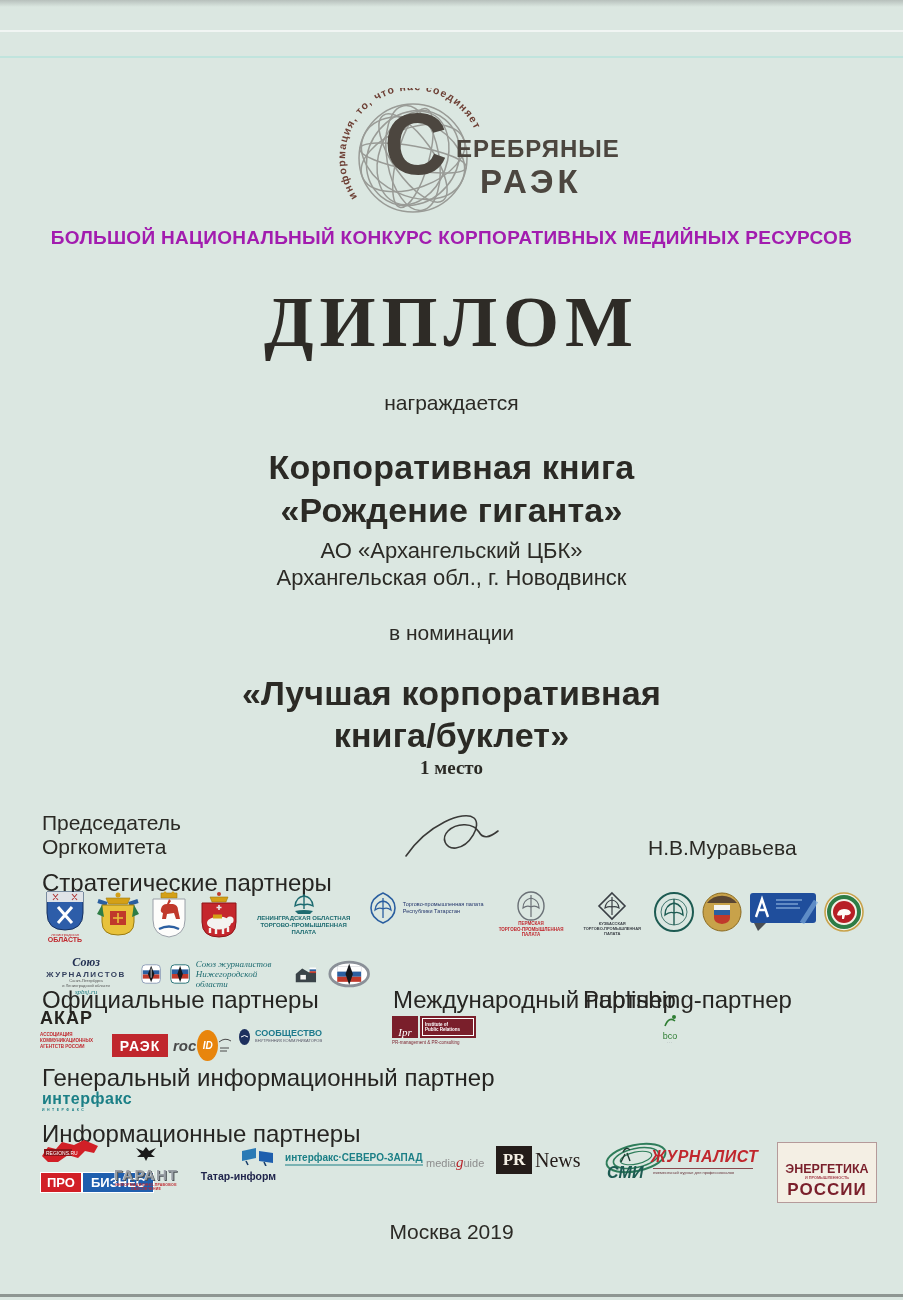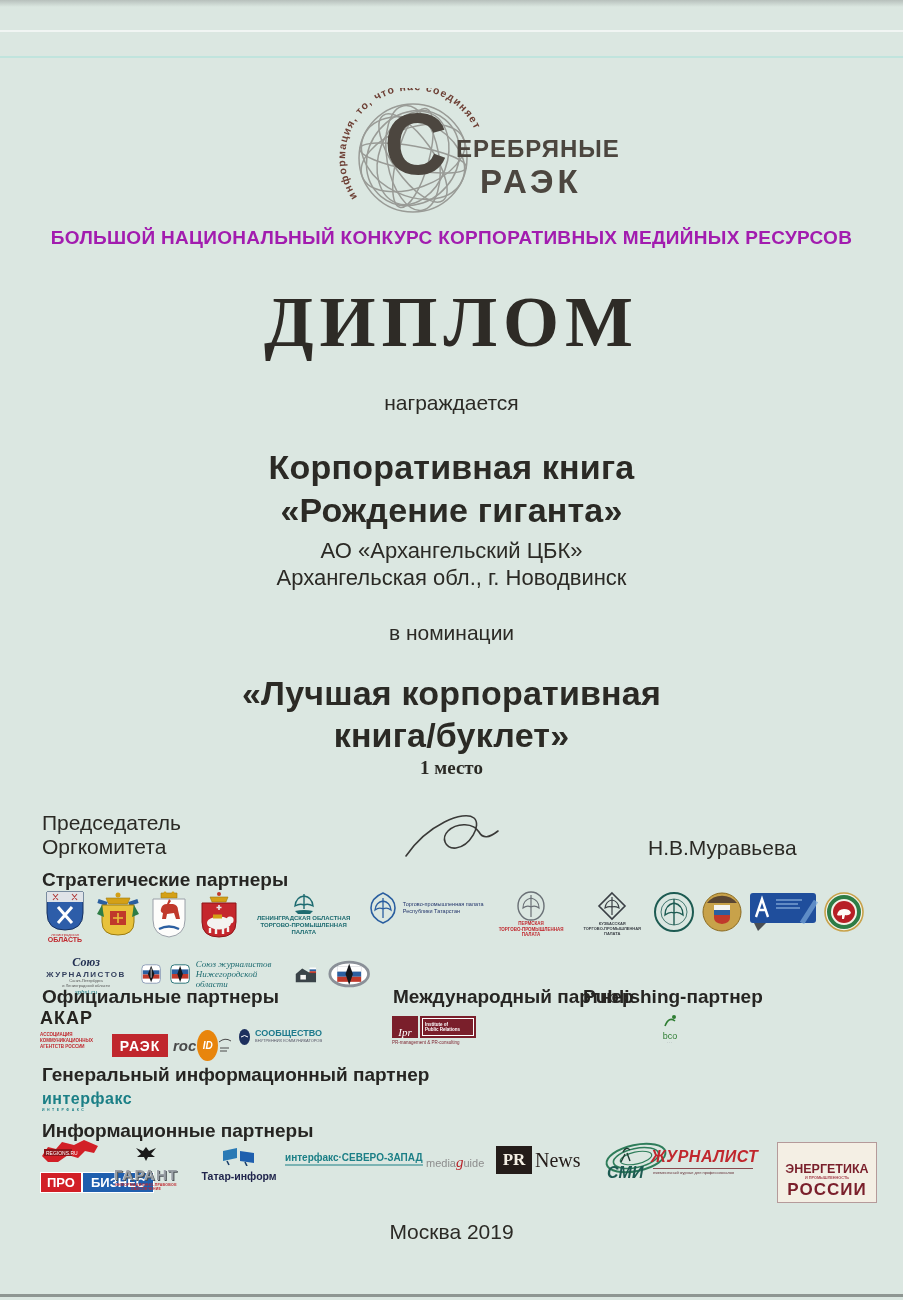--- a/index.html
+++ b/index.html
@@ -3,21 +3,21 @@
 <meta charset="utf-8">
 <style>
 *{margin:0;padding:0;box-sizing:border-box}
 html,body{width:903px;height:1300px}
 body{font-family:"Liberation Sans",sans-serif;background:#c9d2ce}
 .page{position:relative;width:903px;height:1300px;background:#dbe7e1;overflow:hidden;color:#26241f}
 .abs{position:absolute}
 .ctr{left:0;right:0;text-align:center}
 .big{font-size:34px;font-weight:bold;letter-spacing:.2px;color:#2b2a25}
 .body-t{font-size:21px;color:#2b2a25}
-.head-t{font-size:19px;font-weight:bold;color:#262522}
+.head-t{font-size:24px;font-weight:normal;color:#262522}
 
 .scan-top{left:0;top:0;width:903px;height:7px;background:linear-gradient(#b7c0bc,rgba(219,231,225,0))}
 .scan-l1{left:0;top:30px;width:903px;height:2px;background:rgba(255,255,255,.6)}
 .scan-l2{left:0;top:56px;width:903px;height:2px;background:rgba(170,225,218,.55)}
 .scan-bottom{left:0;top:1294px;width:903px;height:3px;background:#5a605d;opacity:.6}
 
 .logo-area{left:300px;top:88px;width:340px;height:140px}
 .logo-big-c{left:84px;top:12px;font-size:88px;line-height:1;font-weight:bold;color:#4c463f;font-family:"Liberation Sans",sans-serif}
 .logo-w1{left:156px;top:47px;font-size:24px;font-weight:bold;letter-spacing:1px;color:#4c463f}
 .logo-w2{left:180px;top:75px;font-size:33px;font-weight:bold;letter-spacing:4px;color:#4c463f}
@@ -86,21 +86,21 @@
 .ifx-sub{font-size:3.5px;letter-spacing:2.5px;color:#1b7f86;font-weight:bold}
 
 .row-info{left:40px;top:1138px;width:850px;height:66px}
 .regions{left:0;top:0}
 .probiznes{left:2px;top:32px;display:flex;border:1px solid #fff}
 .probiznes .pro{background:#d21f26;color:#fff;font-size:13px;font-weight:bold;padding:2px 6px;border-right:2px solid #fff}
 .probiznes .biz{background:#1f5fae;color:#fff;font-size:13px;font-weight:bold;padding:2px 8px}
 .garant{left:60px;top:8px;width:92px;text-align:center}
 .garant-name{font-size:15px;font-weight:bold;letter-spacing:1px;color:#9aa0a6;text-shadow:1px 1px 0 #4a4f54,-.5px -.5px 0 #f4f6f8}
 .garant-sub{font-size:3.5px;font-weight:bold;color:#c0272d;letter-spacing:.3px}
-.tatar{left:156px;top:8px;width:86px;text-align:center}
+.tatar{left:150px;top:8px;width:86px;text-align:right}
 .tatar-name{font-size:10.5px;font-weight:bold;color:#20254c}
 .inw{left:245px;top:14px}
 .inw-name{font-size:10px;font-weight:bold;color:#1b7f86}
 .inw-line{height:2px;background:rgba(27,127,134,.5);margin-top:1px}
 .mediag{left:386px;top:16px;font-size:11px;color:#8d8d8d}
 .mediag .g{color:#b8232a;font-family:"Liberation Serif",serif;font-style:italic;font-size:15px}
 .prnews{left:456px;top:8px;display:flex;align-items:center;gap:3px}
 .prnews-pr{width:36px;height:28px;background:#241c19;color:#f4efe4;font-family:"Liberation Serif",serif;font-weight:bold;font-size:17px;display:flex;align-items:center;justify-content:center}
 .prnews-news{font-family:"Liberation Serif",serif;font-size:20px;color:#241c19}
 .zhur{left:563px;top:0;width:160px}

